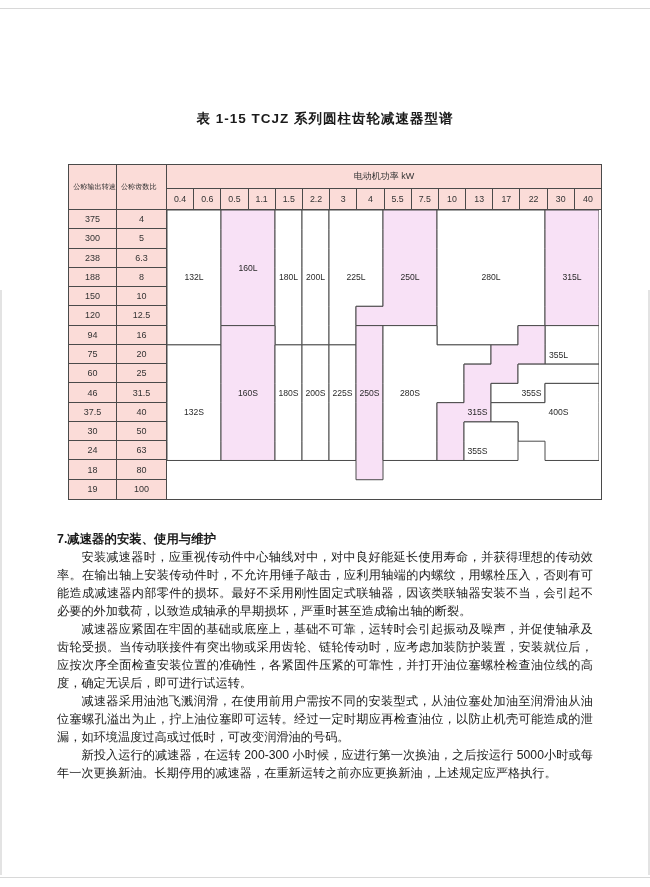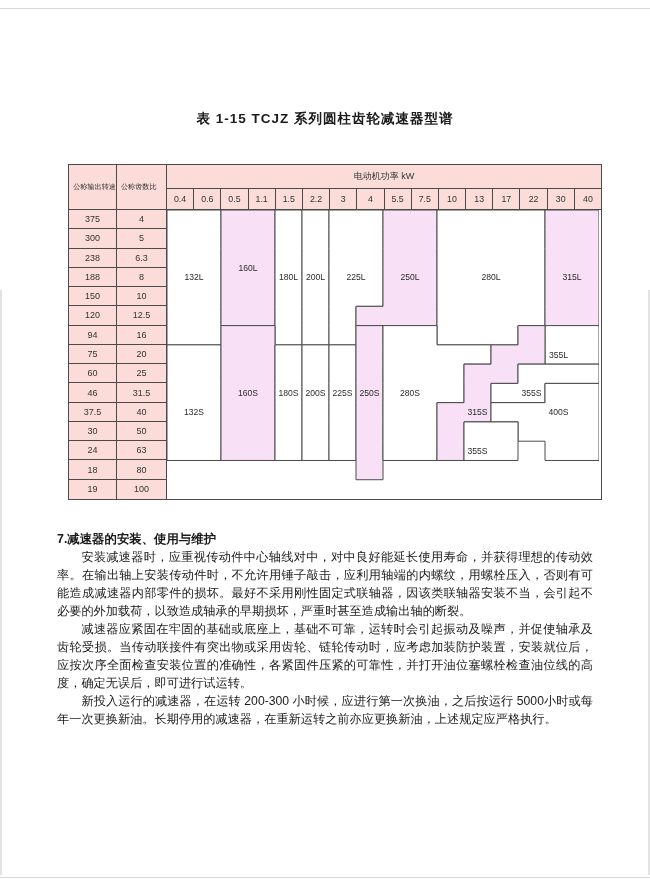--- a/index.html
+++ b/index.html
@@ -154,16 +154,17 @@
           <text x="310.5" y="243.83333333333331" text-anchor="middle" font-size="8.6" fill="#2a2a2a">355S</text>
         </svg>
     </div>
   </div>
 
   <div class="section">
     <h2>7.减速器的安装、使用与维护</h2>
     <div id="paras">
         <p>安装减速器时，应重视传动件中心轴线对中，对中良好能延长使用寿命，并获得理想的传动效率。在输出轴上安装传动件时，不允许用锤子敲击，应利用轴端的内螺纹，用螺栓压入，否则有可能造成减速器内部零件的损坏。最好不采用刚性固定式联轴器，因该类联轴器安装不当，会引起不必要的外加载荷，以致造成轴承的早期损坏，严重时甚至造成输出轴的断裂。</p>
         <p>减速器应紧固在牢固的基础或底座上，基础不可靠，运转时会引起振动及噪声，并促使轴承及齿轮受损。当传动联接件有突出物或采用齿轮、链轮传动时，应考虑加装防护装置，安装就位后，应按次序全面检查安装位置的准确性，各紧固件压紧的可靠性，并打开油位塞螺栓检查油位线的高度，确定无误后，即可进行试运转。</p>
+        <p>减速器采用油池飞溅润滑，在使用前用户需按不同的安装型式，从油位塞处加油至润滑油从油位塞螺孔溢出为止，拧上油位塞即可运转。经过一定时期应再检查油位，以防止机壳可能造成的泄漏，如环境温度过高或过低时，可改变润滑油的号码。</p>
         <p>新投入运行的减速器，在运转 200-300 小时候，应进行第一次换油，之后按运行 5000小时或每年一次更换新油。长期停用的减速器，在重新运转之前亦应更换新油，上述规定应严格执行。</p>
       </div>
   </div>
 </div>
 
 </body></html>

